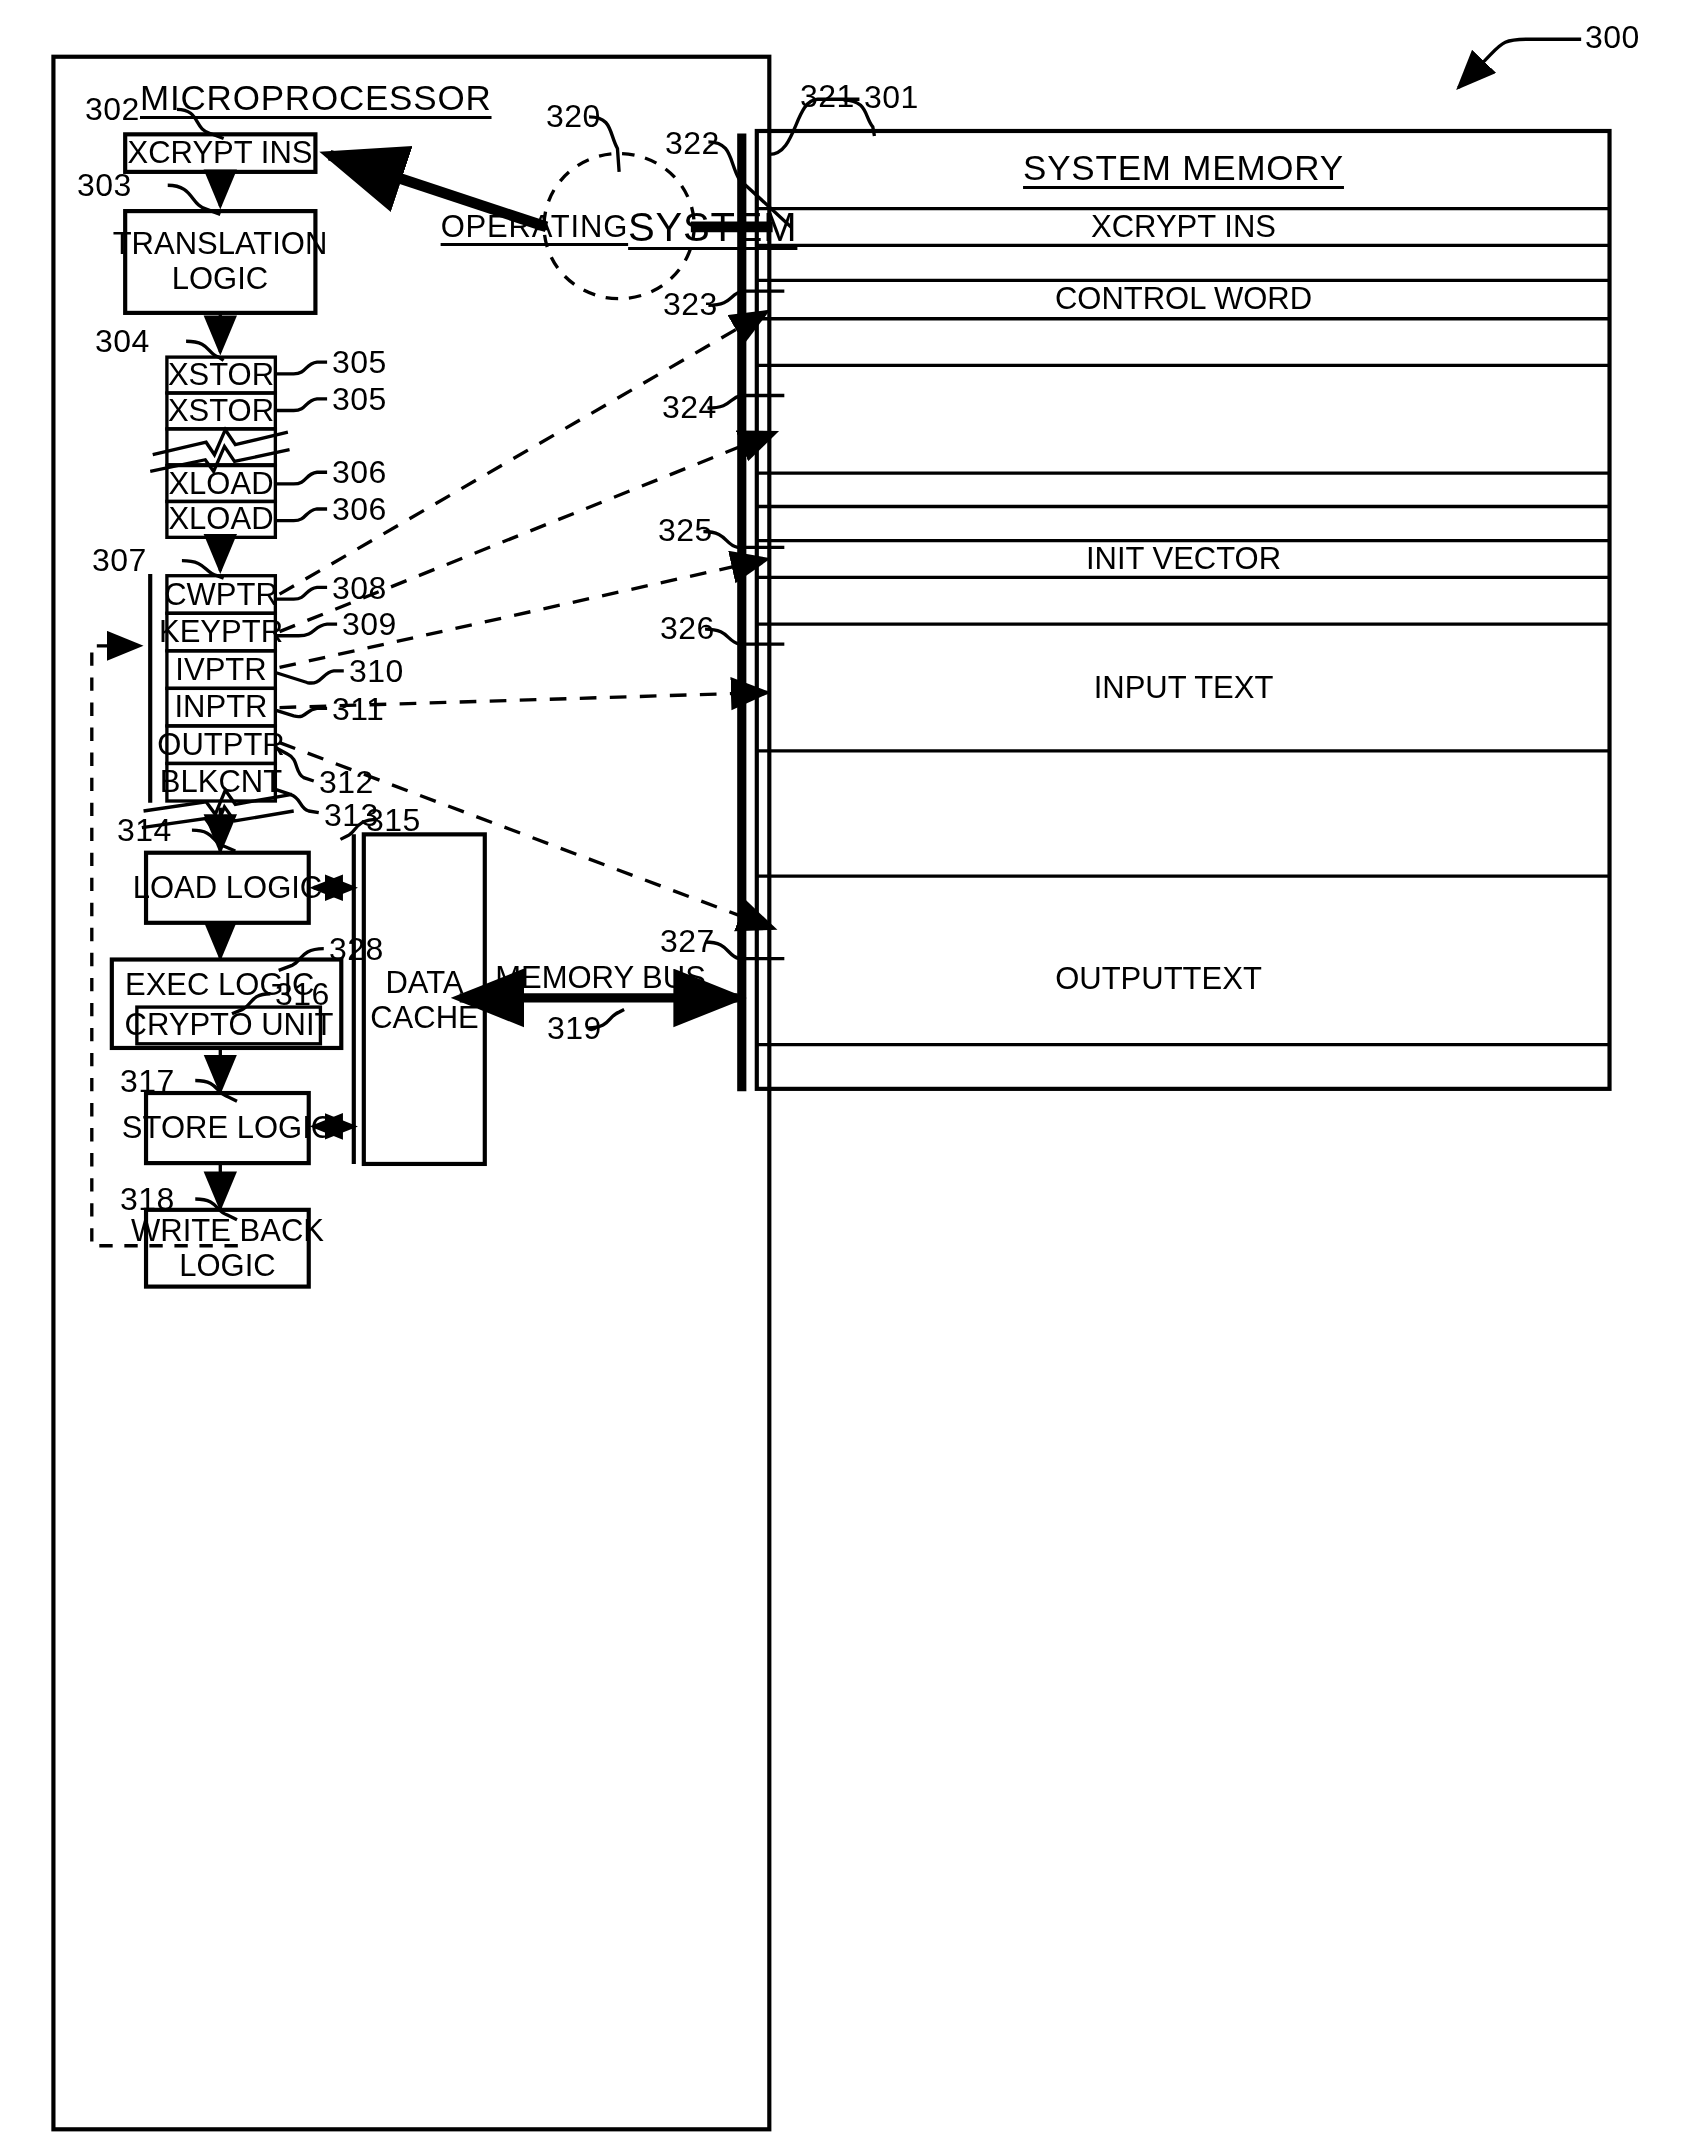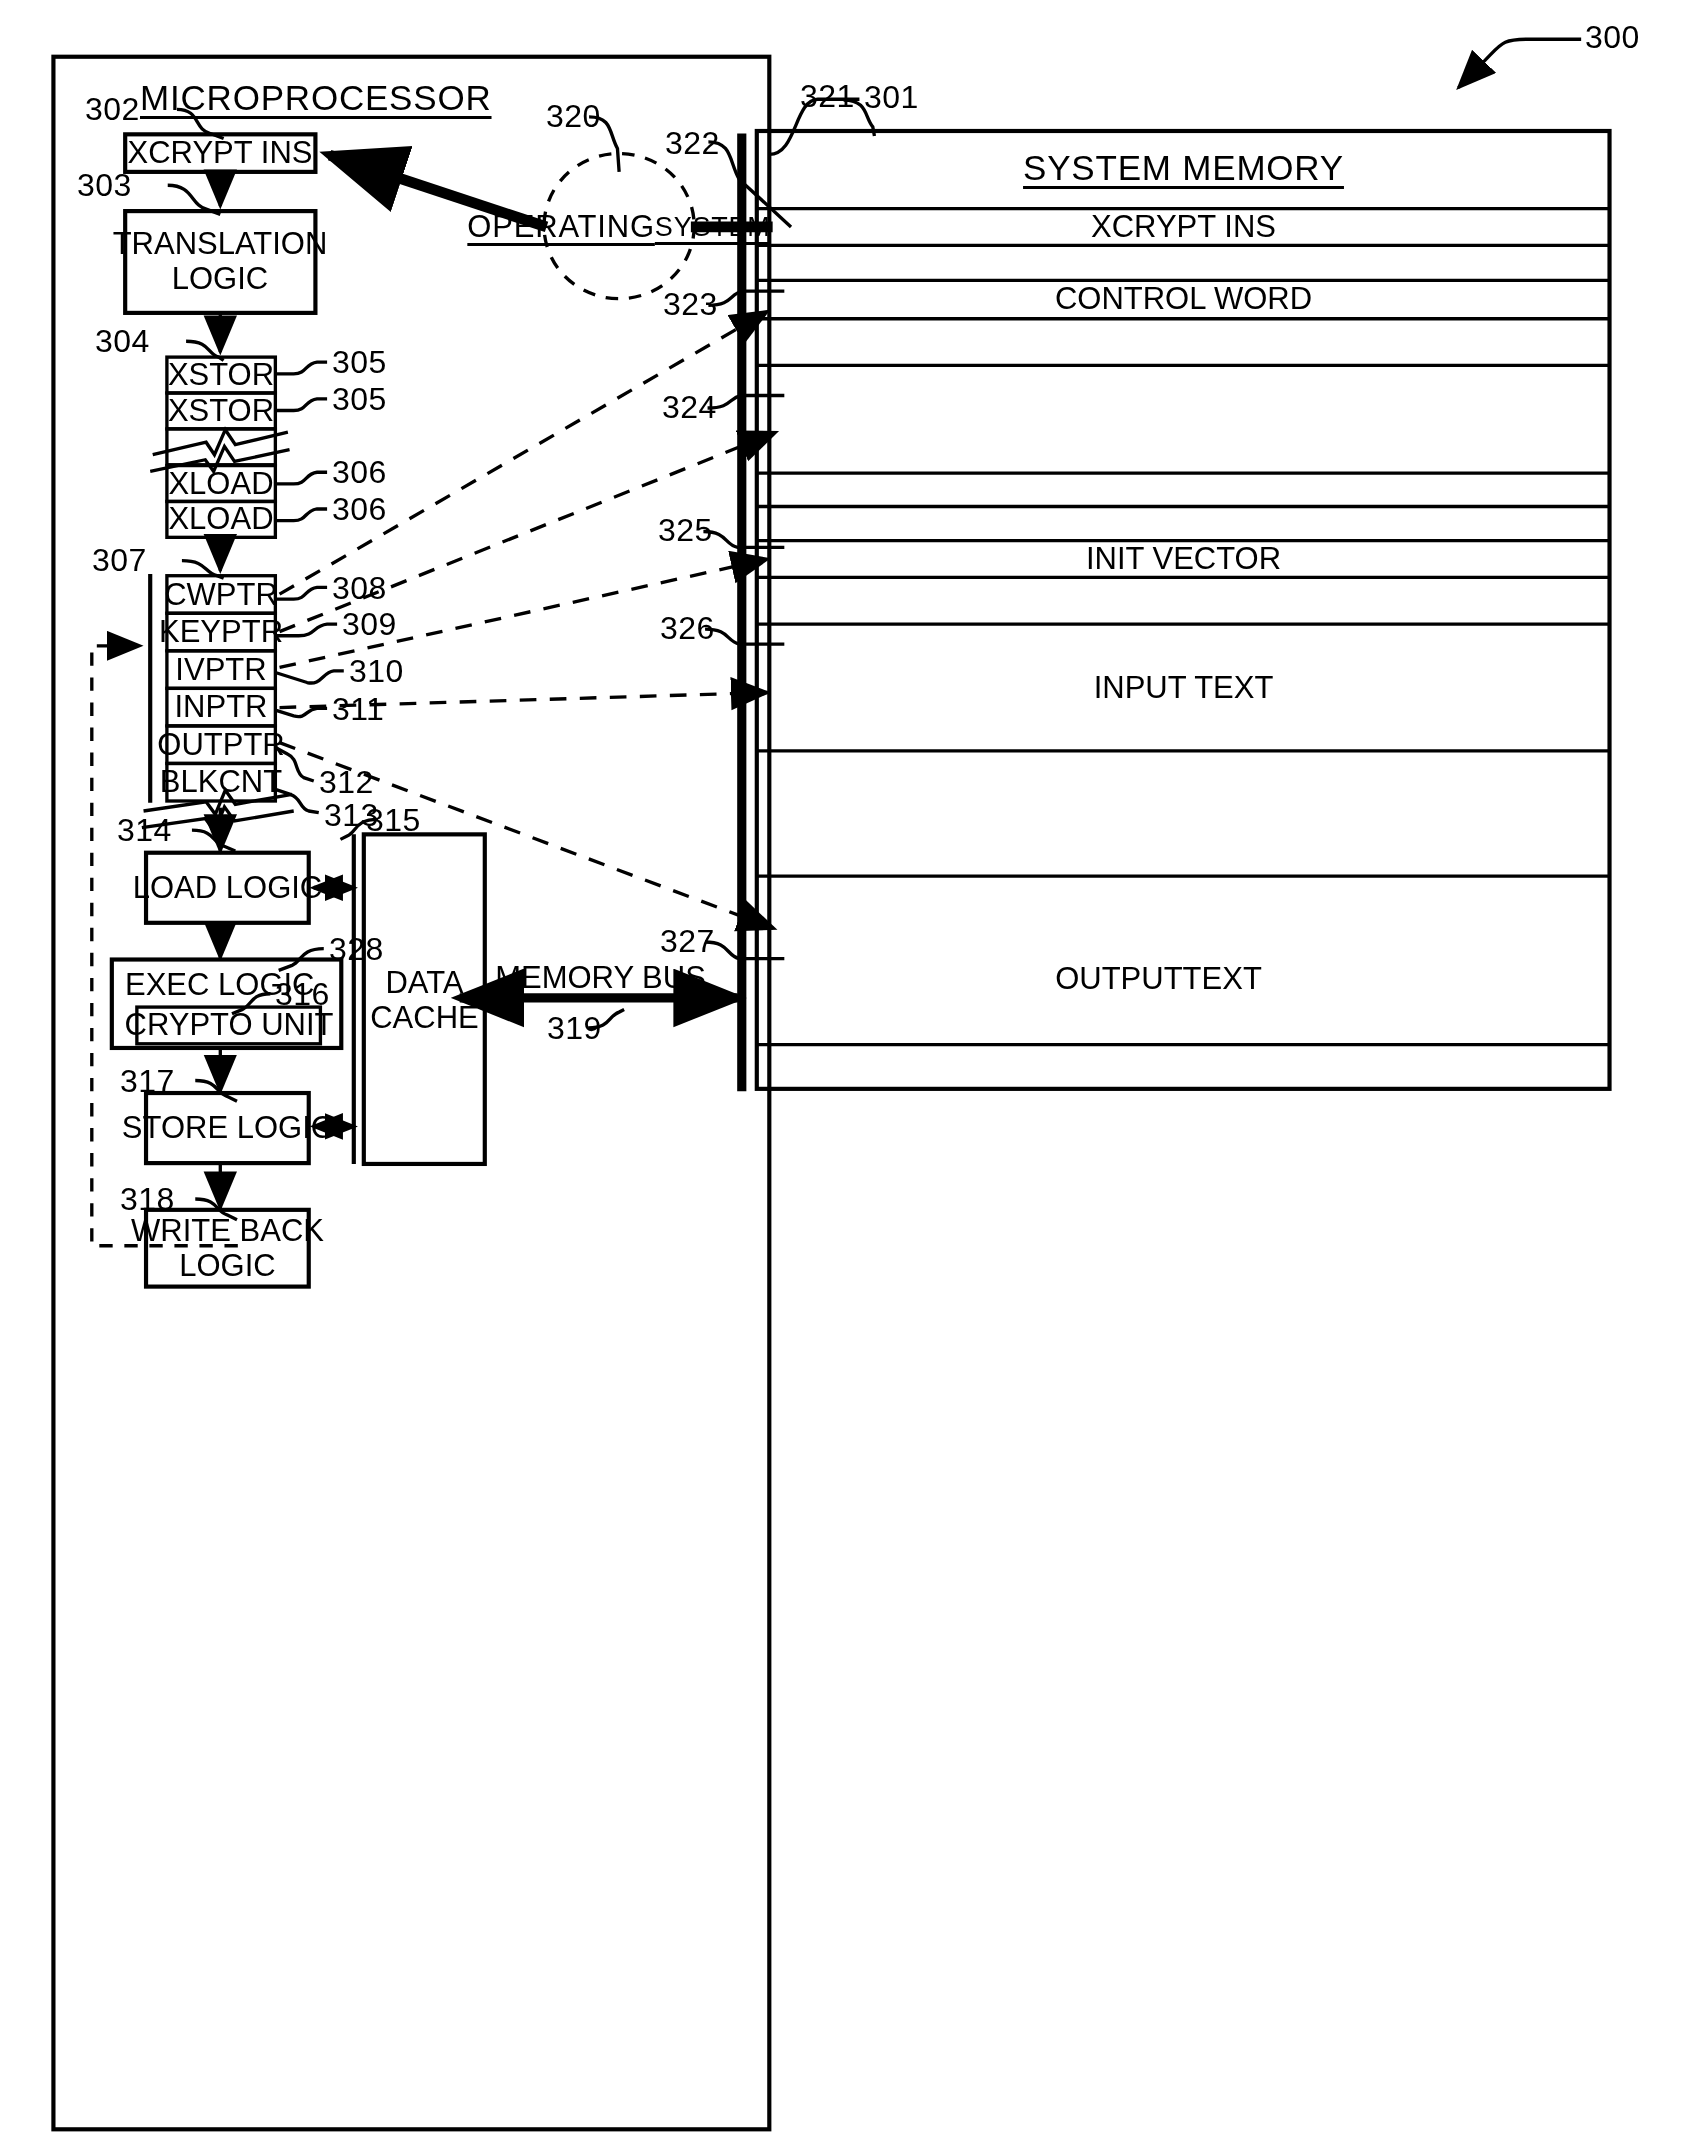--- a/index.html
+++ b/index.html
@@ -282,21 +282,21 @@
     <span>DATA</span>
     <span>CACHE</span>
   </div>
   <div class="ref" style="left:366px; top:803px;">315</div>
 
   <div class="box-label" style="left:492px; top:961px; width:217px; text-align:center;">MEMORY BUS</div>
   <div class="ref" style="left:547px; top:1011px;">319</div>
 
   <div class="box-label ctr" style="left:544px; top:192px; width:150px; height:70px; flex-direction:row;">
     <span class="ttl" style="font-size:31px;">OPERATING</span>
-    <span class="ttl" style="font-size:27px;">SYSTEM</span>
+    <span class="ttl" style="font-size:40px;">SYSTEM</span>
   </div>
   <div class="ref" style="left:546px; top:99px;">320</div>
 
   <div class="box-label ttl ctr" style="left:757px; top:142px; width:853px; height:52px;">SYSTEM MEMORY</div>
   <div class="ref" style="left:800px; top:79px;">321</div>
 
   <div class="box-label ctr" style="left:757px; top:209px; width:853px; height:37px;">XCRYPT INS</div>
   <div class="ref" style="left:665px; top:126px;">322</div>
 
   <div class="box-label ctr" style="left:757px; top:281px; width:853px; height:37px;">CONTROL WORD</div>

